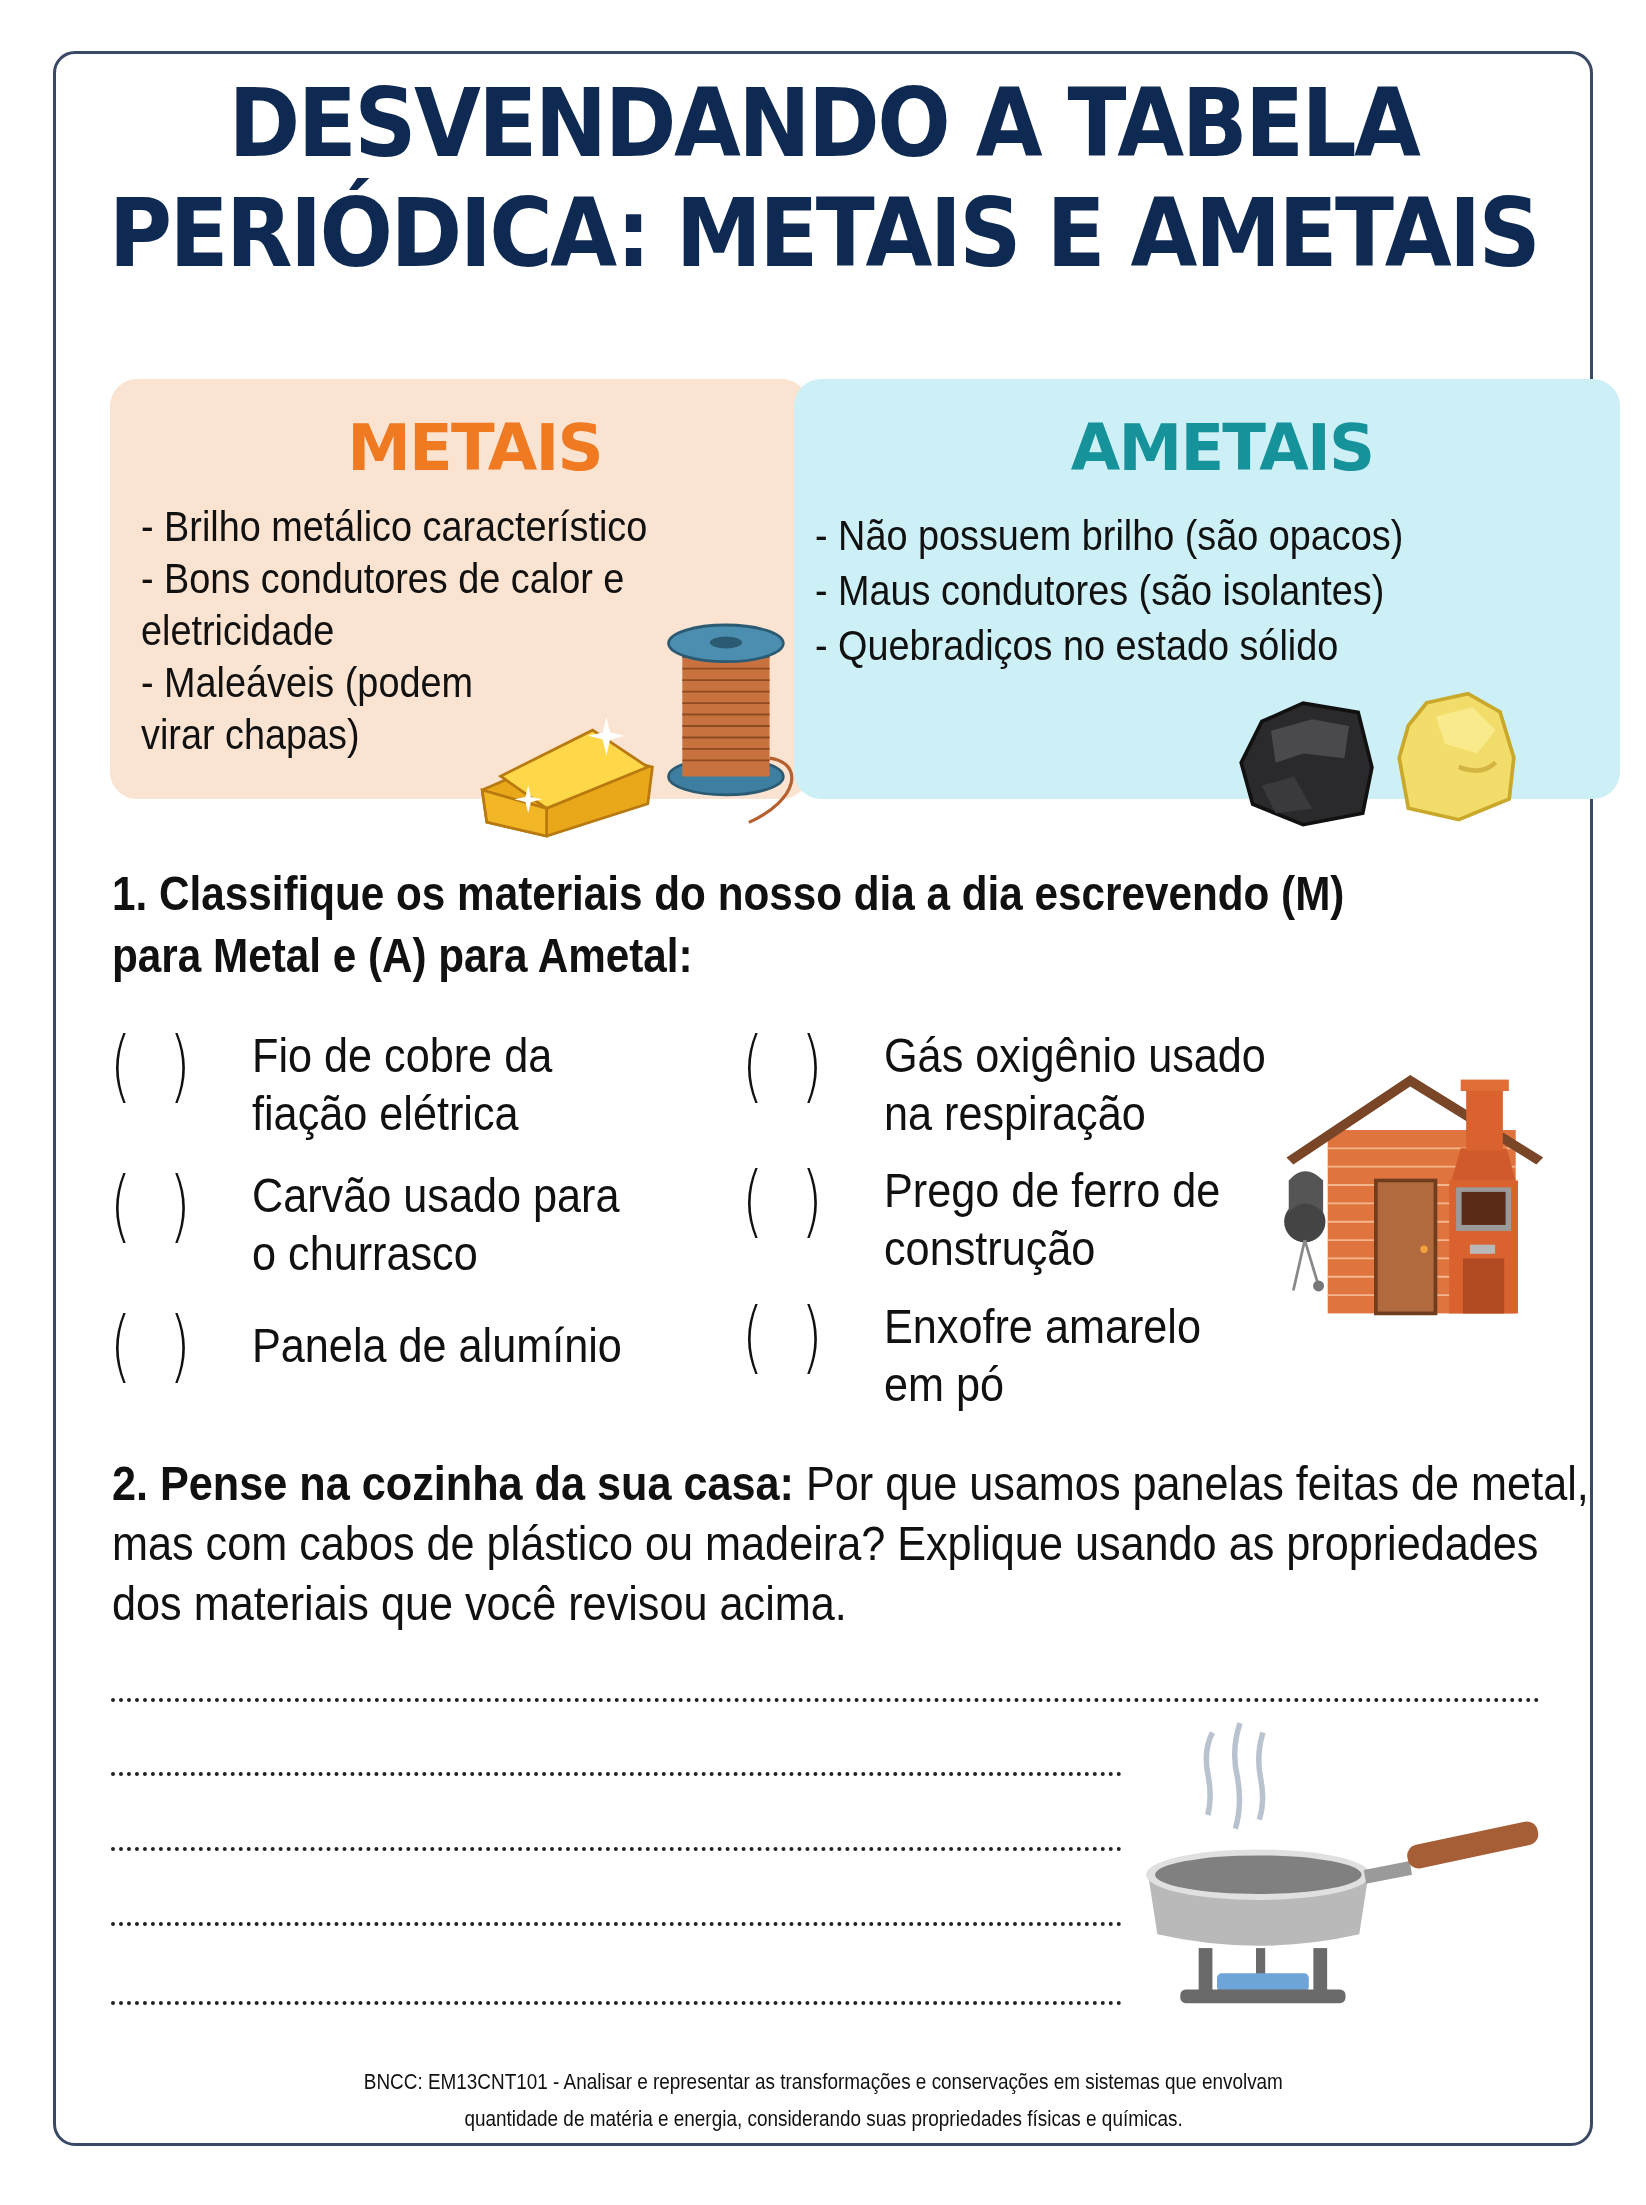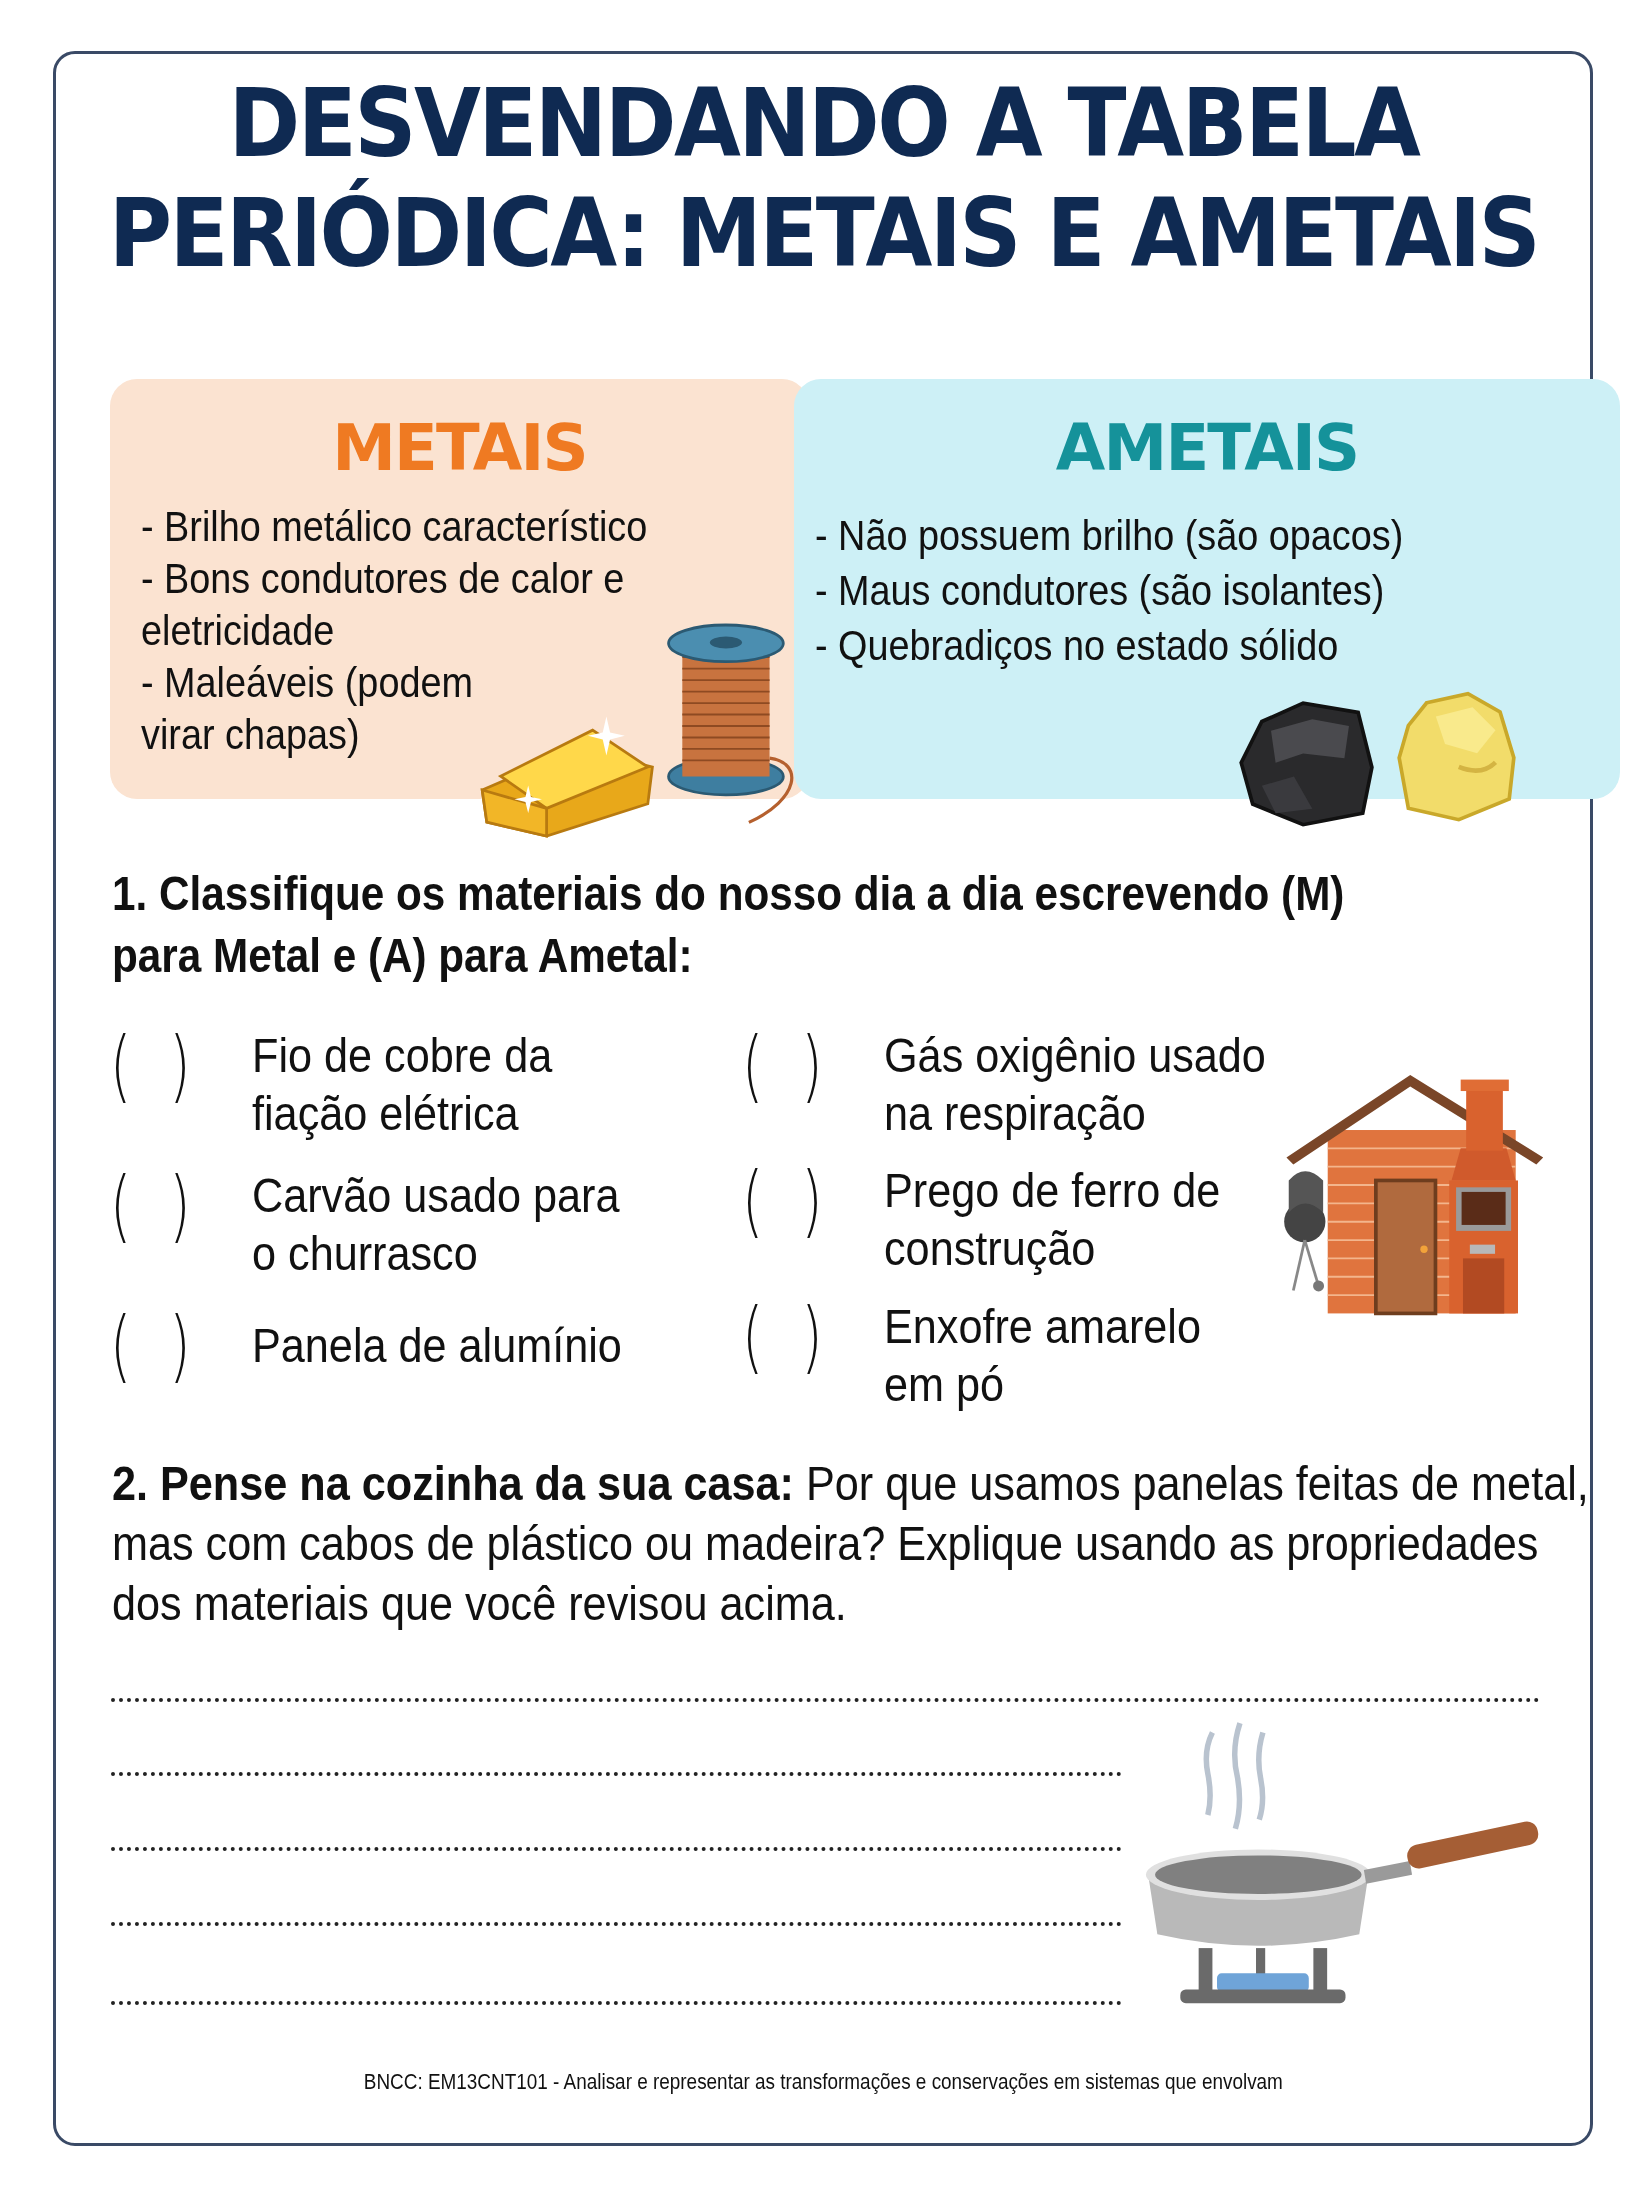--- a/index.html
+++ b/index.html
@@ -2,21 +2,21 @@
 <html style="font-size:7.4px"><head>
 <meta charset="utf-8">
 <style>
   html, body { margin:0; padding:0; background:#ffffff; }
   body { width:1647px; height:2205px; position:relative; font-family:"Liberation Sans", "DejaVu Sans", sans-serif; color:#111; overflow:hidden; }
   .sheet { position:absolute; left:53px; top:51px; width:1540px; height:2095px; border:3.7px solid #3a4a66; border-radius:22px; box-sizing:border-box; background:#fff; }
   .title { position:absolute; left:0; top:69px; width:1647px; text-align:center; font-family:"DejaVu Sans", sans-serif; font-weight:bold; color:#0f2a52; font-size:94px; line-height:110px; letter-spacing:-2.8px; transform:scaleX(0.92); transform-origin:center; }
   .box { position:absolute; top:379px; height:420px; border-radius:27px; box-sizing:border-box; }
   .box.metais { left:110px; width:699px; background:#fbe3d1; }
   .box.ametais { left:794px; width:826px; background:#cdf0f6; }
-  .box-title { position:absolute; left:0; width:100%; text-align:center; font-family:"DejaVu Sans", sans-serif; font-weight:bold; font-size:64px; top:32px; letter-spacing:-1.8px; }
+  .box-title { position:absolute; left:0; width:100%; text-align:center; font-family:"DejaVu Sans", sans-serif; font-weight:bold; font-size:64px; top:32px; letter-spacing:-1.8px;padding-left:15px; }
   .metais .box-title { color:#ef7a22; }
   .ametais .box-title { color:#15929a; }
   .box-list { position:absolute; font-size:42px; line-height:52px; color:#111; transform:scaleX(0.9); transform-origin:left top; }
   .metais .box-list { left:31px; top:122px; width:666px; }
   .ametais .box-list { left:21px; top:129px; width:735px; line-height:55px; }
   .q-title { position:absolute; left:112px; font-weight:bold; font-size:48px; line-height:62px; transform:scaleX(0.88); transform-origin:left top; width:1654px; }
   .item { position:absolute; display:flex; align-items:flex-start; }
   .paren { font-size:78px; line-height:78px; width:115px; display:flex; justify-content:space-between; font-family:"DejaVu Sans", sans-serif; font-weight:300; transform:scaleX(0.7); transform-origin:left top; }
   .item-text { font-size:48px; line-height:58px; margin-left:27px; transform:scaleX(0.9); transform-origin:left top; white-space:pre-line; }
   .q2 { position:absolute; left:112px; top:1454px; width:1654px; font-size:48px; line-height:60px; transform:scaleX(0.9); transform-origin:left top; }
@@ -203,14 +203,15 @@
   <rect x="580" y="270" width="290" height="52" rx="24" fill="#a55e35" transform="rotate(-12 580 270)"></rect>
   <rect x="130" y="490" width="30" height="95" fill="#6a6a6a"></rect>
   <rect x="380" y="490" width="30" height="95" fill="#6a6a6a"></rect>
   <rect x="255" y="490" width="20" height="95" fill="#6a6a6a"></rect>
   <rect x="170" y="545" width="200" height="40" rx="10" fill="#6fa4d8"></rect>
   <rect x="90" y="580" width="360" height="30" rx="12" fill="#6a6a6a"></rect>
 </svg>
 
 <div class="footer">
   <div><span>BNCC: EM13CNT101 - Analisar e representar as transformações e conservações em sistemas que envolvam</span></div>
+  <div><span>quantidade de matéria e energia, considerando suas propriedades físicas e químicas.</span></div>
 </div>
 
 
 </body></html>

